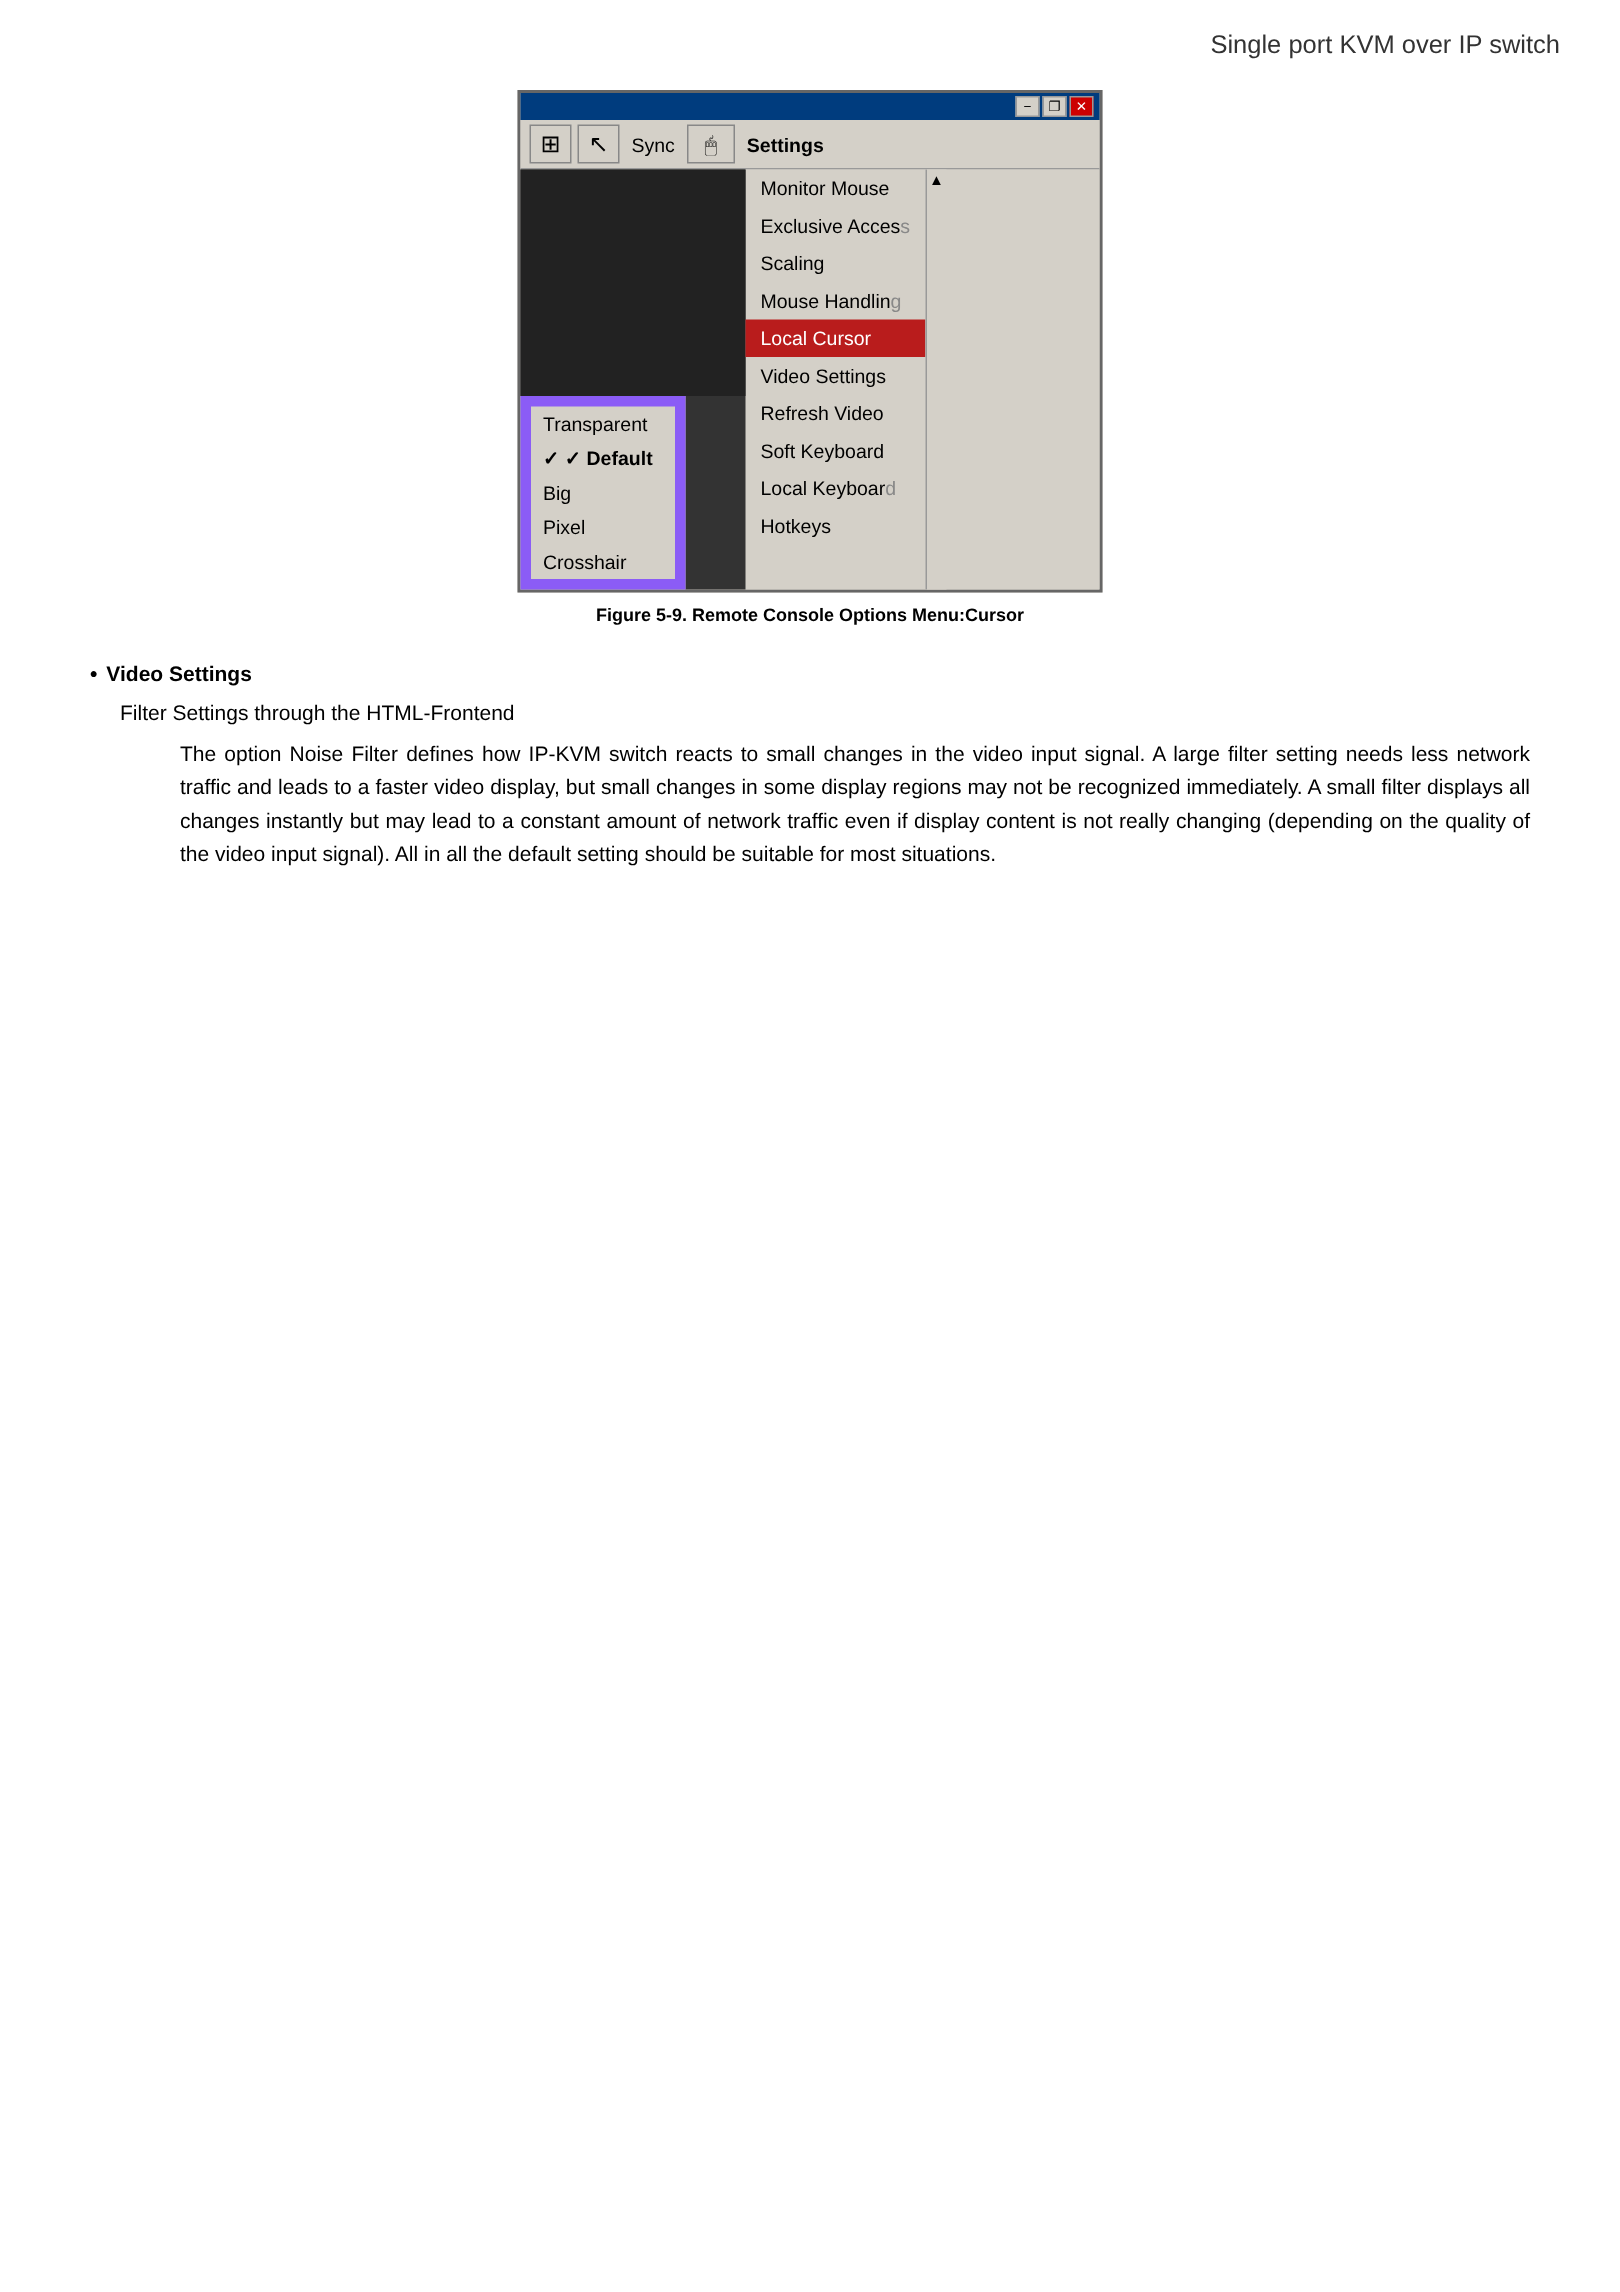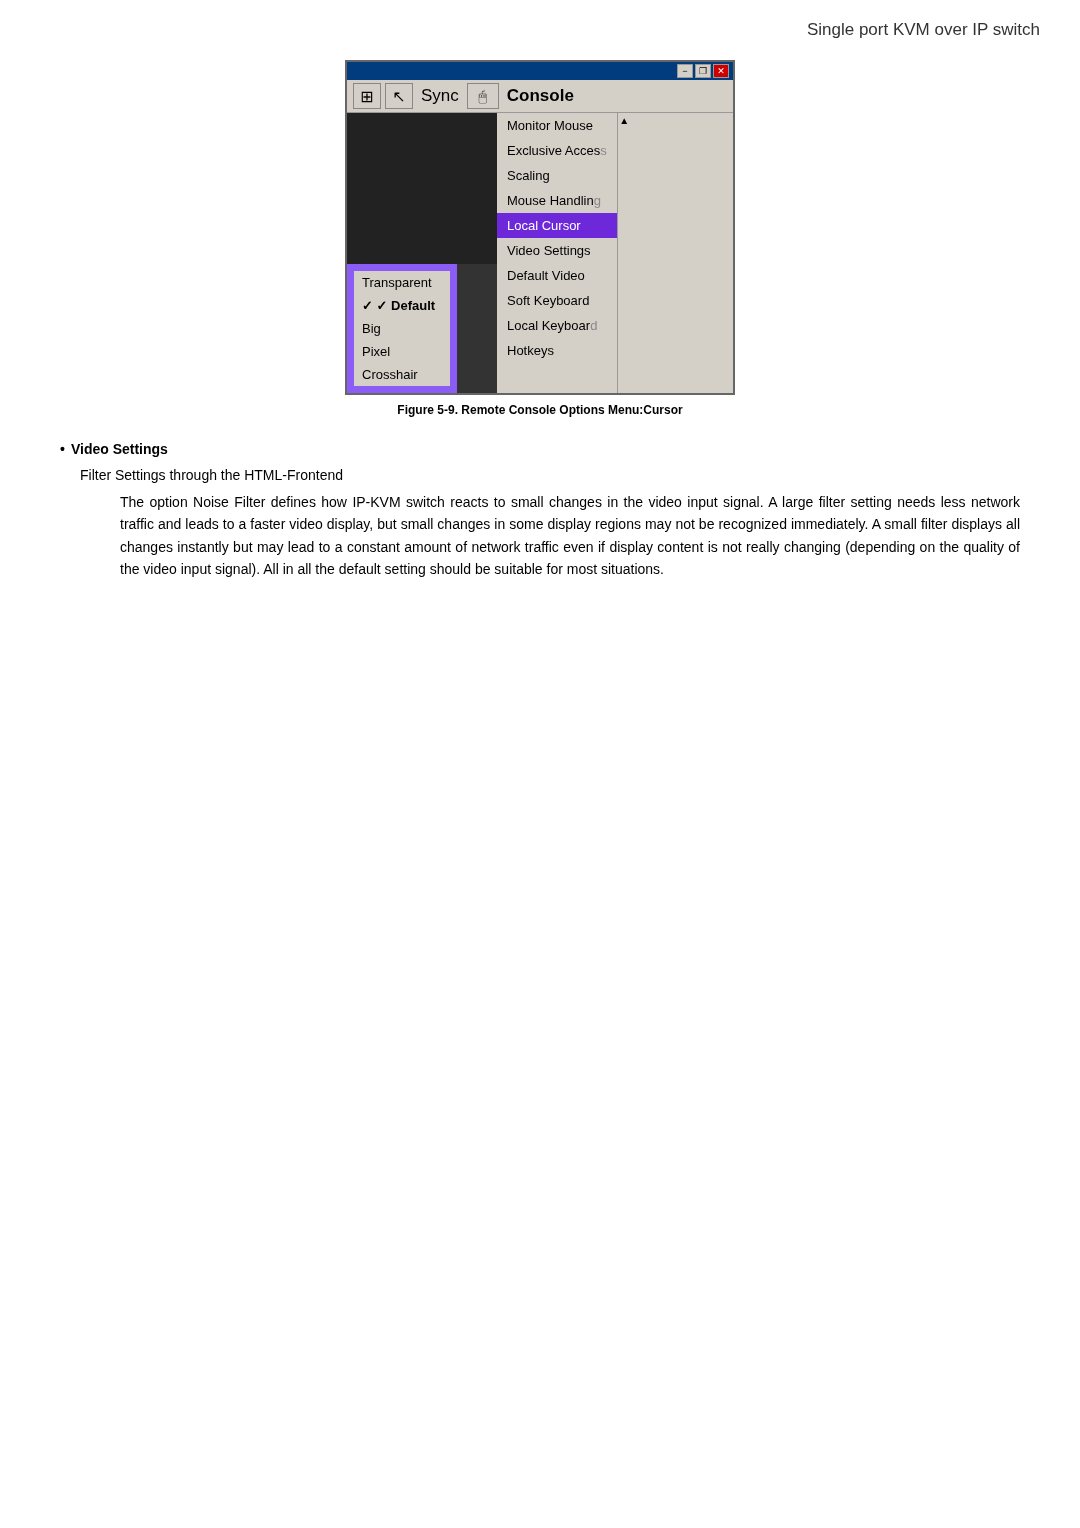--- a/index.html
+++ b/index.html
@@ -71,21 +71,21 @@
       background: #d4d0c8;
       border: 1px solid #888;
       display: flex;
       align-items: center;
       justify-content: center;
       font-size: 14px;
       cursor: pointer;
     }
 
     .toolbar-label {
-      font-size: 17px;
+      font-size: 13px;
       font-weight: normal;
       padding: 0 4px;
     }
 
     .kvm-body {
       display: flex;
       background: #d4d0c8;
     }
 
     .kvm-left-panel {
@@ -127,21 +127,21 @@
 
     .menu-item {
       padding: 5px 10px;
       font-size: 13px;
       cursor: pointer;
       color: #000;
       white-space: nowrap;
     }
 
     .menu-item.highlighted {
-      background: #6d28d9;
+      background: #b91c1c;
       color: #fff;
     }
 
     .menu-scrollbar {
       width: 14px;
       background: #d4d0c8;
       border-left: 1px solid #999;
       display: flex;
       flex-direction: column;
       align-items: center;
@@ -229,21 +229,21 @@
       <div class="toolbar-btn">
         <span style="font-size:16px;">⊞</span>
       </div>
       <div class="toolbar-btn">
         <span style="font-size:16px;">↖</span>
       </div>
       <span class="toolbar-label">Sync</span>
       <div class="toolbar-btn" style="width:32px;">
         <span style="font-size:14px;">🖱</span>
       </div>
-      <span class="toolbar-label" style="font-weight:bold; cursor:pointer;">Console</span>
+      <span class="toolbar-label" style="font-weight:bold; cursor:pointer;">Settings</span>
     </div>
 
     <div class="kvm-body">
 
       <div class="kvm-left-panel">
 
         <div style="flex:1; background:#222;"></div>
 
         <div class="cursor-submenu">
           <div class="cursor-item">Transparent</div>
@@ -255,21 +255,21 @@
       </div>
 
       <div class="right-menu-scrollbar">
         <div class="menu-scroll-area">
           <div class="menu-item">Monitor Mouse</div>
           <div class="menu-item">Exclusive Acces<span style="color:#888;">s</span></div>
           <div class="menu-item">Scaling</div>
           <div class="menu-item">Mouse Handlin<span style="color:#888;">g</span></div>
           <div class="menu-item highlighted">Local Cursor</div>
           <div class="menu-item">Video Settings</div>
-          <div class="menu-item">Default Video</div>
+          <div class="menu-item">Refresh Video</div>
           <div class="menu-item">Soft Keyboard</div>
           <div class="menu-item">Local Keyboar<span style="color:#888;">d</span></div>
           <div class="menu-item">Hotkeys</div>
         </div>
         <div class="menu-scrollbar">
           <div class="scroll-arrow">▲</div>
           <div style="flex:1;"></div>
         </div>
       </div>
     </div>

